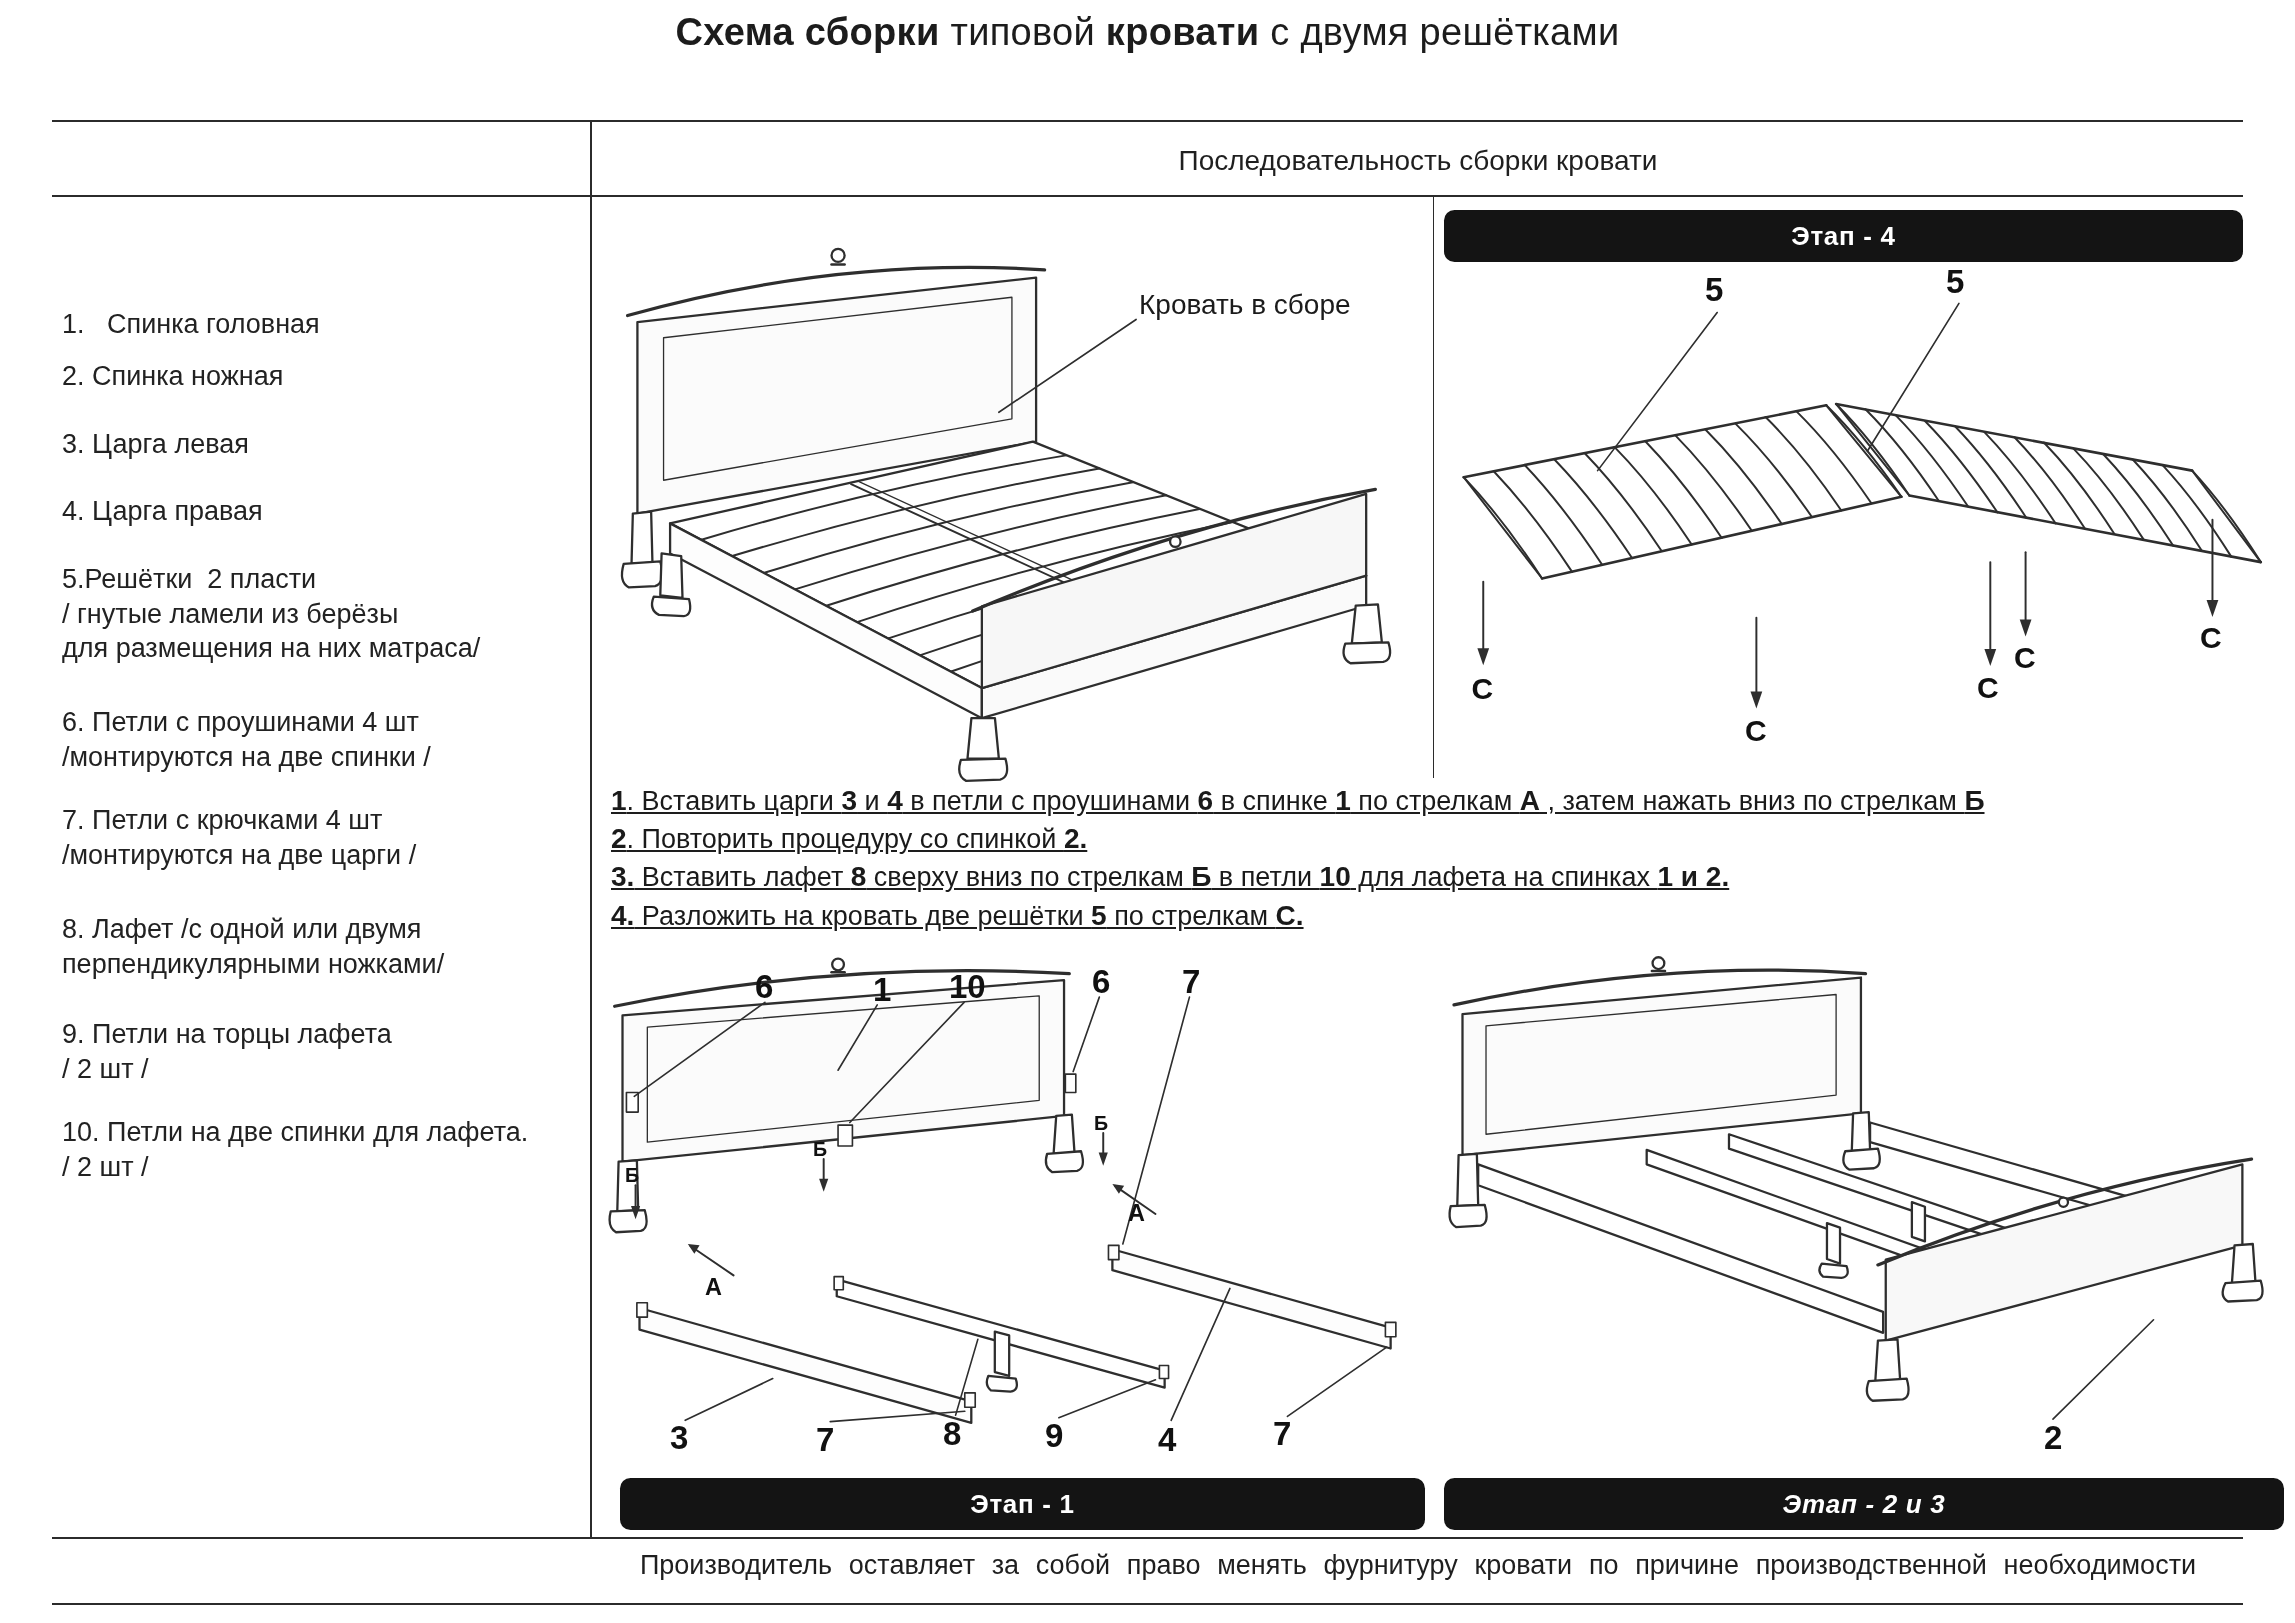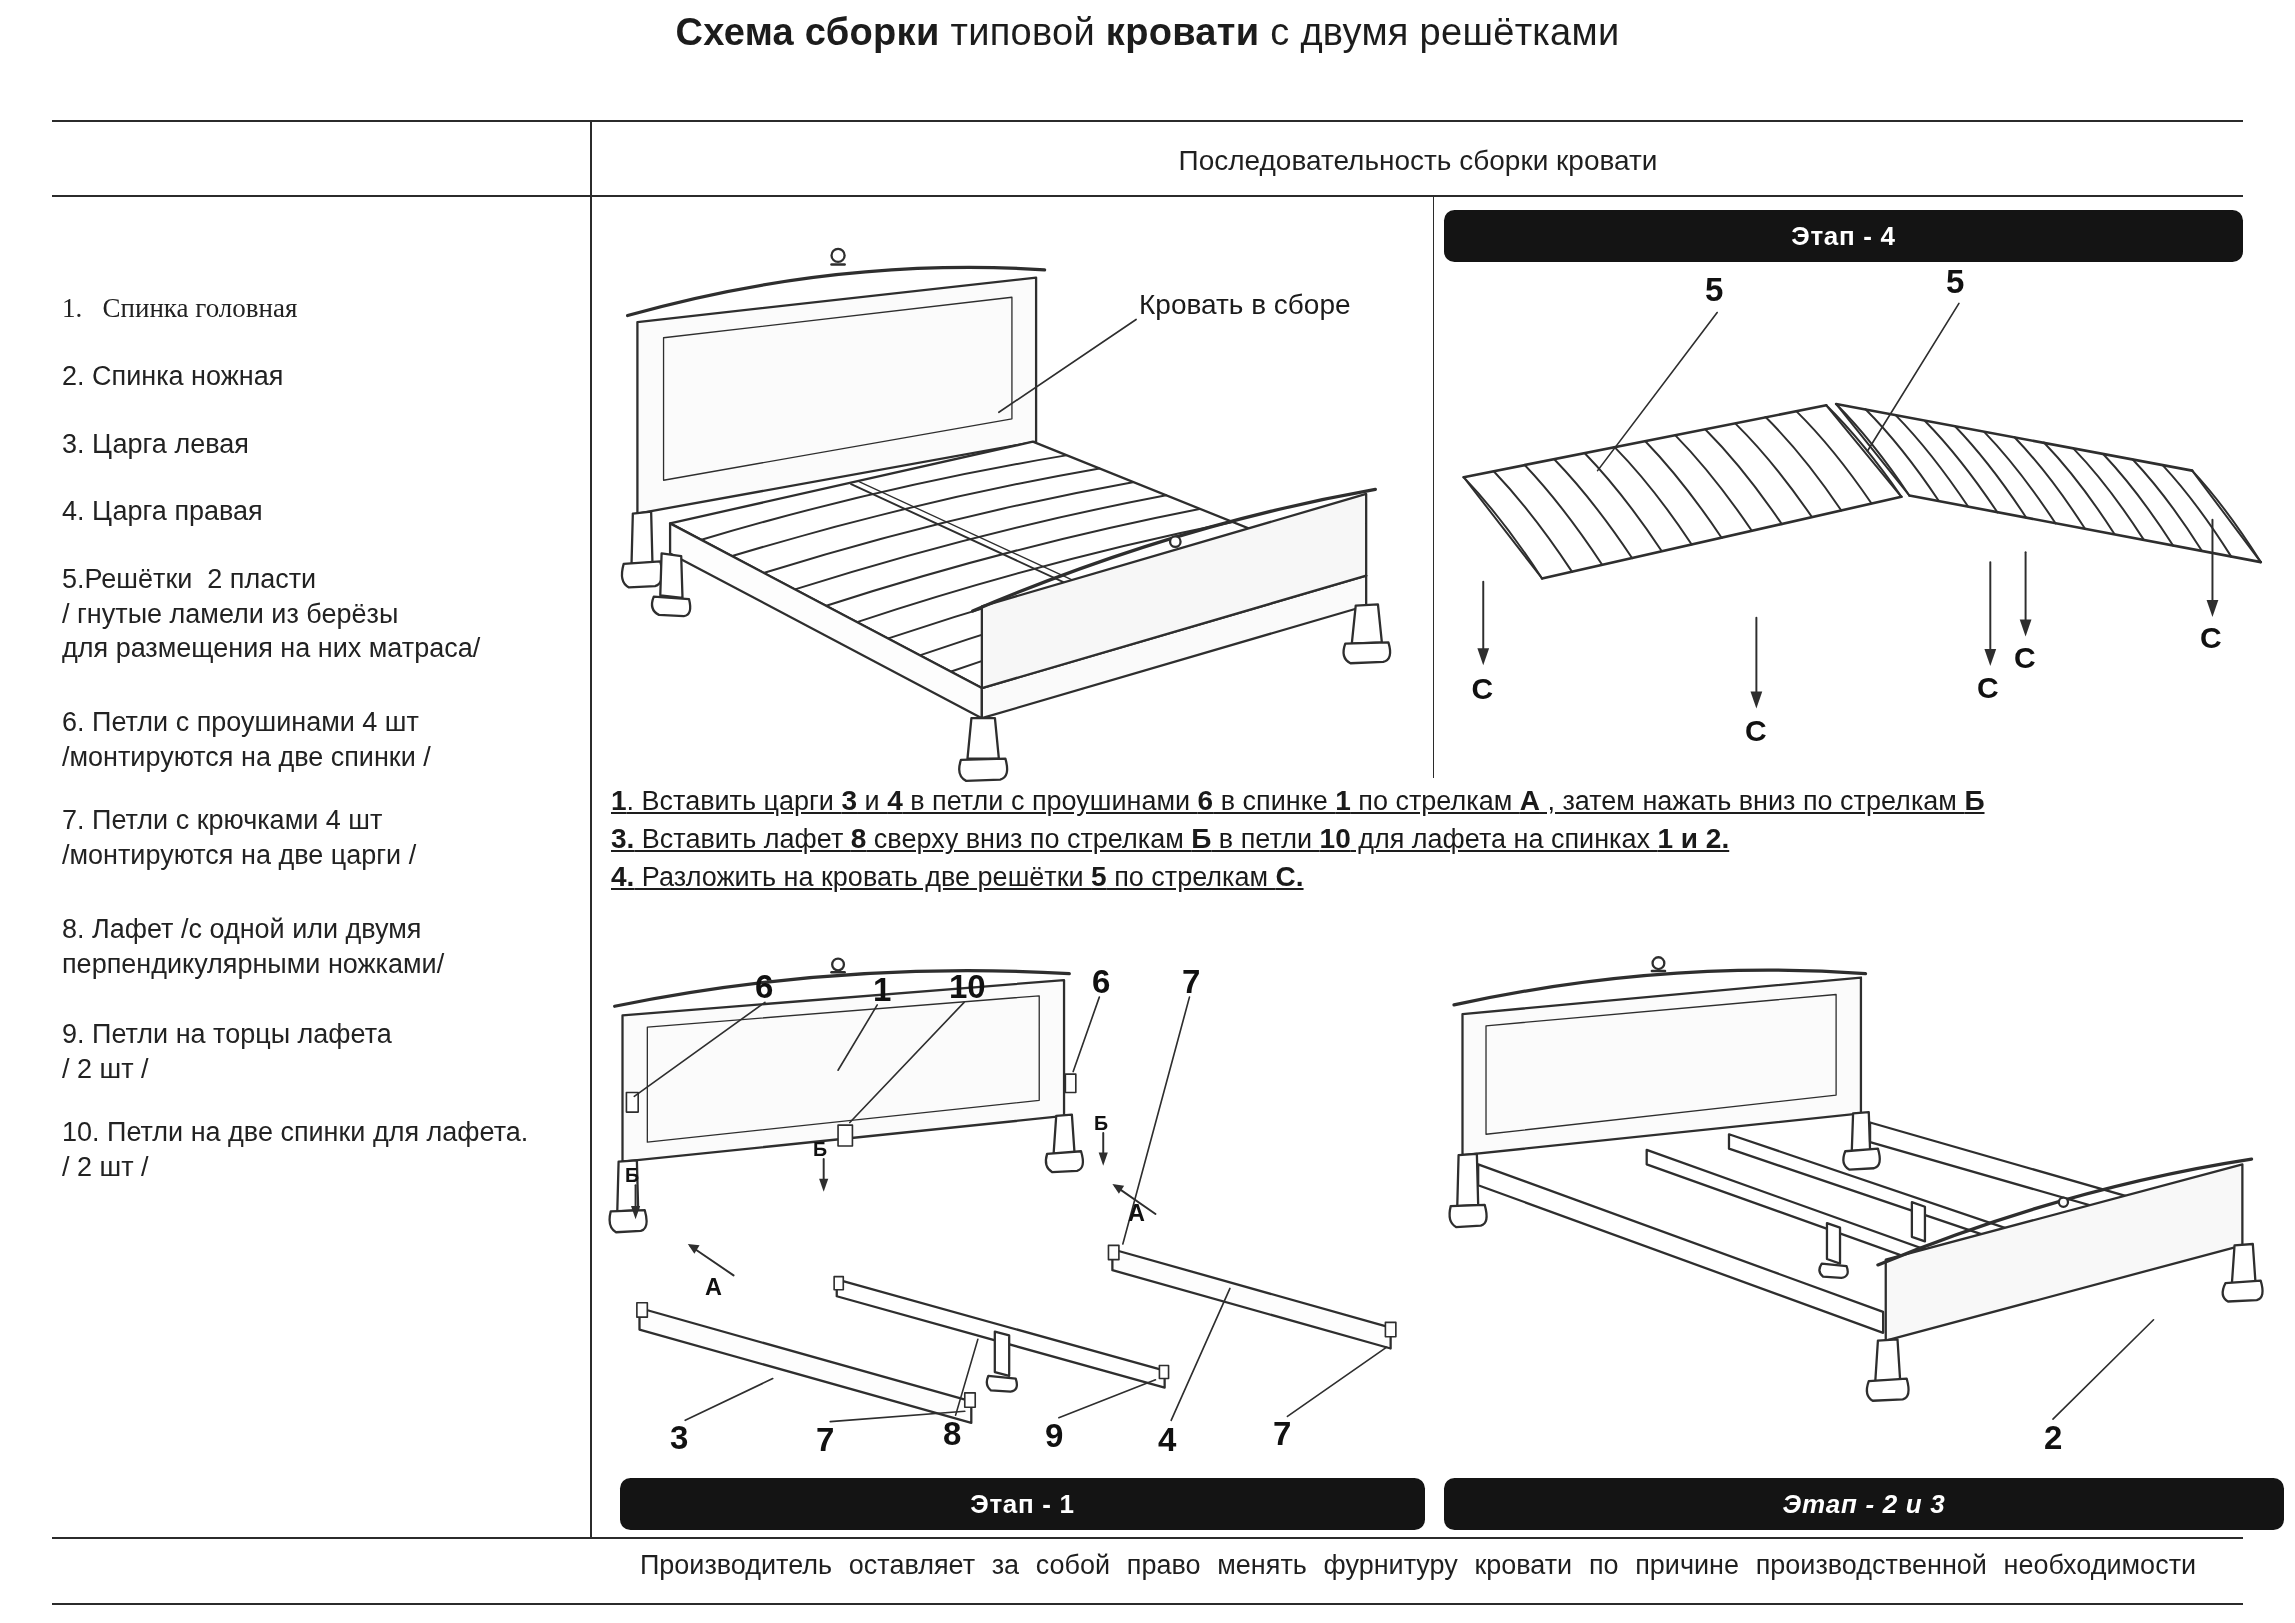--- a/index.html
+++ b/index.html
@@ -54,21 +54,21 @@
   <div class="rule" style="top:120px; left:52px; width:2191px;"></div>
   <div class="rule" style="top:195px; left:52px; width:2191px;"></div>
   <div class="vrule" style="left:590px; top:120px; height:1418px;"></div>
   <div class="vrule" style="left:1433px; top:196px; height:582px; width:1.3px;"></div>
   <div class="rule" style="top:1537px; left:52px; width:2191px;"></div>
   <div class="rule" style="top:1603px; left:52px; width:2191px;"></div>
 
   <div class="col-header right">Последовательность сборки кровати</div>
 
   <ul class="parts">
-    <li style="top:291px;font-family:Liberation Serif, serif;">1.   Спинка головная</li>
+    <li style="top:307px;">1.   Спинка головная</li>
     <li style="top:359px;">2. Спинка ножная</li>
     <li style="top:427px;">3. Царга левая</li>
     <li style="top:494px;">4. Царга правая</li>
     <li style="top:562px;">5.Решётки  2 пласти
 / гнутые ламели из берёзы
 для размещения на них матраса/</li>
     <li style="top:705px;">6. Петли с проушинами 4 шт
 /монтируются на две спинки /</li>
     <li style="top:803px;">7. Петли с крючками 4 шт
 /монтируются на две царги /</li>
@@ -195,20 +195,21 @@
     <span class="lbl lbl-big" style="left:502px; top:7.8px;">5</span>
     <span class="lbl lbl-c" style="left:27.5px;  top:417px;">С</span>
     <span class="lbl lbl-c" style="left:301px; top:459px;">С</span>
     <span class="lbl lbl-c" style="left:533px; top:416px;">С</span>
     <span class="lbl lbl-c" style="left:570px; top:386px;">С</span>
     <span class="lbl lbl-c" style="left:756px;top:366px;">С</span>
   </div>
 
   <ol class="instructions">
     <li><span class="b">1</span><span>. Вставить царги </span><span class="b">3</span><span> и </span><span class="b">4</span><span> в петли с проушинами </span><span class="b">6</span><span> в спинке </span><span class="b">1</span><span> по стрелкам </span><span class="b">А</span><span> , затем нажать вниз по стрелкам </span><span class="b">Б</span></li>
+    <li><span class="b">2</span><span>. Повторить процедуру со спинкой </span><span class="b">2.</span></li>
     <li><span class="b">3.</span><span> Вставить лафет </span><span class="b">8</span><span> сверху вниз по стрелкам </span><span class="b">Б</span><span> в петли </span><span class="b">10</span><span> для лафета на спинках </span><span class="b">1 и 2.</span></li>
     <li><span class="b">4.</span><span> Разложить на кровать две решётки </span><span class="b">5</span><span>  по стрелкам </span><span class="b">С.</span></li>
   </ol>
 
   <div class="overlay" style="left:608px; top:954px; width:820px; height:516px;">
     <svg width="820" height="516" viewBox="0 0 1255 790">
       <g stroke="#2e2e2e" fill="none" stroke-width="3.5" stroke-linejoin="round" stroke-linecap="round">
         <g>
           <path d="M10,80 Q355,10 706,30" stroke-width="5"></path>
           <circle cx="352" cy="16" r="9" fill="#ffffff"></circle>

